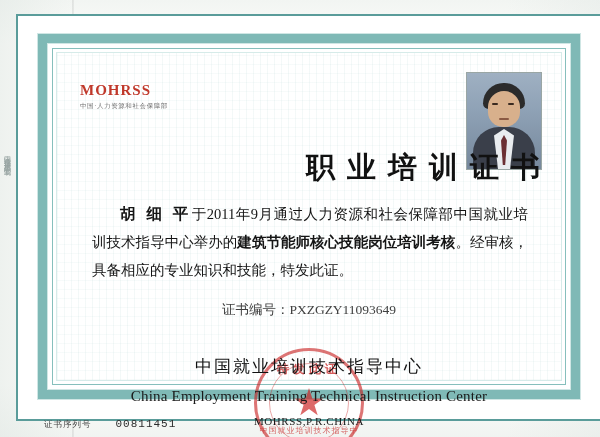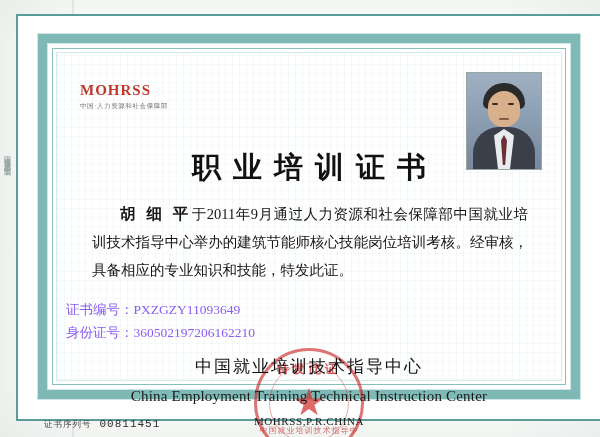--- a/index.html
+++ b/index.html
@@ -121,21 +121,21 @@
     background:#e9ecef;
     clip-path:polygon(50% 0,100% 16%,80% 100%,20% 100%,0 16%);
   }
   .photo .tie{
     position:absolute;left:34px;top:62px;width:6px;height:30px;
     background:#6b2f33;clip-path:polygon(50% 0,100% 18%,70% 100%,30% 100%,0 18%);
   }
   
   .title{
     position:absolute;left:0;right:0;top:88px;
-    text-align:center;
+    text-align:right;
     font-family:"Liberation Serif", serif;
     font-weight:bold;
     font-size:29px;
     letter-spacing:12px;
     color:#111;
     text-indent:12px;
   }
   
   .body-text{
     position:absolute;left:26px;right:24px;top:140px;
@@ -143,27 +143,28 @@
     line-height:28px;
     color:#151515;
     text-align:justify;
   }
   .name{
     font-weight:bold;
     letter-spacing:3px;
     font-size:15.5px;
     margin-left:28px;
   }
-  .bold-course{font-weight:normal;}
+  .bold-course{font-weight:bold;}
   
   .nums{
     position:absolute;left:0;right:0;top:238px;
+    text-align:center;
     font-size:13.5px;
     line-height:23px;
-    color:#8b5cf6;
+    color:#404040;
   }
   .nums .row{white-space:nowrap;}
   
   .issuer{
     position:absolute;left:0;right:0;top:295px;
     text-align:center;
   }
   .issuer-cn{
     font-size:17px;
     letter-spacing:2px;
@@ -219,21 +220,21 @@
   .seal-text-b{
     position:absolute;left:0;right:0;bottom:8px;
     text-align:center;
     color:rgba(198,28,28,.8);
     font-size:8px;
     letter-spacing:1px;
   }
   
   .footer{
     position:absolute;left:44px;bottom:6px;
-    display:flex;align-items:baseline;gap:8px;
+    display:flex;align-items:baseline;gap:24px;
   }
   .footer-label{
     font-size:8.5px;color:#444;letter-spacing:1px;
   }
   .footer-serial{
     font-family:"Liberation Mono", monospace;
     font-size:11px;
     color:#2b2b2b;
     letter-spacing:1px;
   }
@@ -281,23 +282,20 @@
       <div class="title">职业培训证书</div>
 
       <div class="body-text">
         <span class="name">胡 细 平</span><span>于2011年9月通过人力资源和社会保障部中国就业培训技术指导中心举办的</span><span class="bold-course">建筑节能师核心技能岗位培训考核</span><span>。经审核，具备相应的专业知识和技能，特发此证。</span>
       </div>
 
       <div class="nums">
         <div class="row">
           <span>证书编号：</span><span>PXZGZY11093649</span>
         </div>
-        <div class="row">
-          <span>身份证号：</span><span>360502197206162210</span>
-        </div>
       </div>
 
       <div class="seal">
         <div class="seal-text">特发此证</div>
         <div class="seal-star"></div>
         <div class="seal-text-b">中国就业培训技术指导中心</div>
       </div>
 
       <div class="issuer">
         <div class="issuer-cn">中国就业培训技术指导中心</div>

